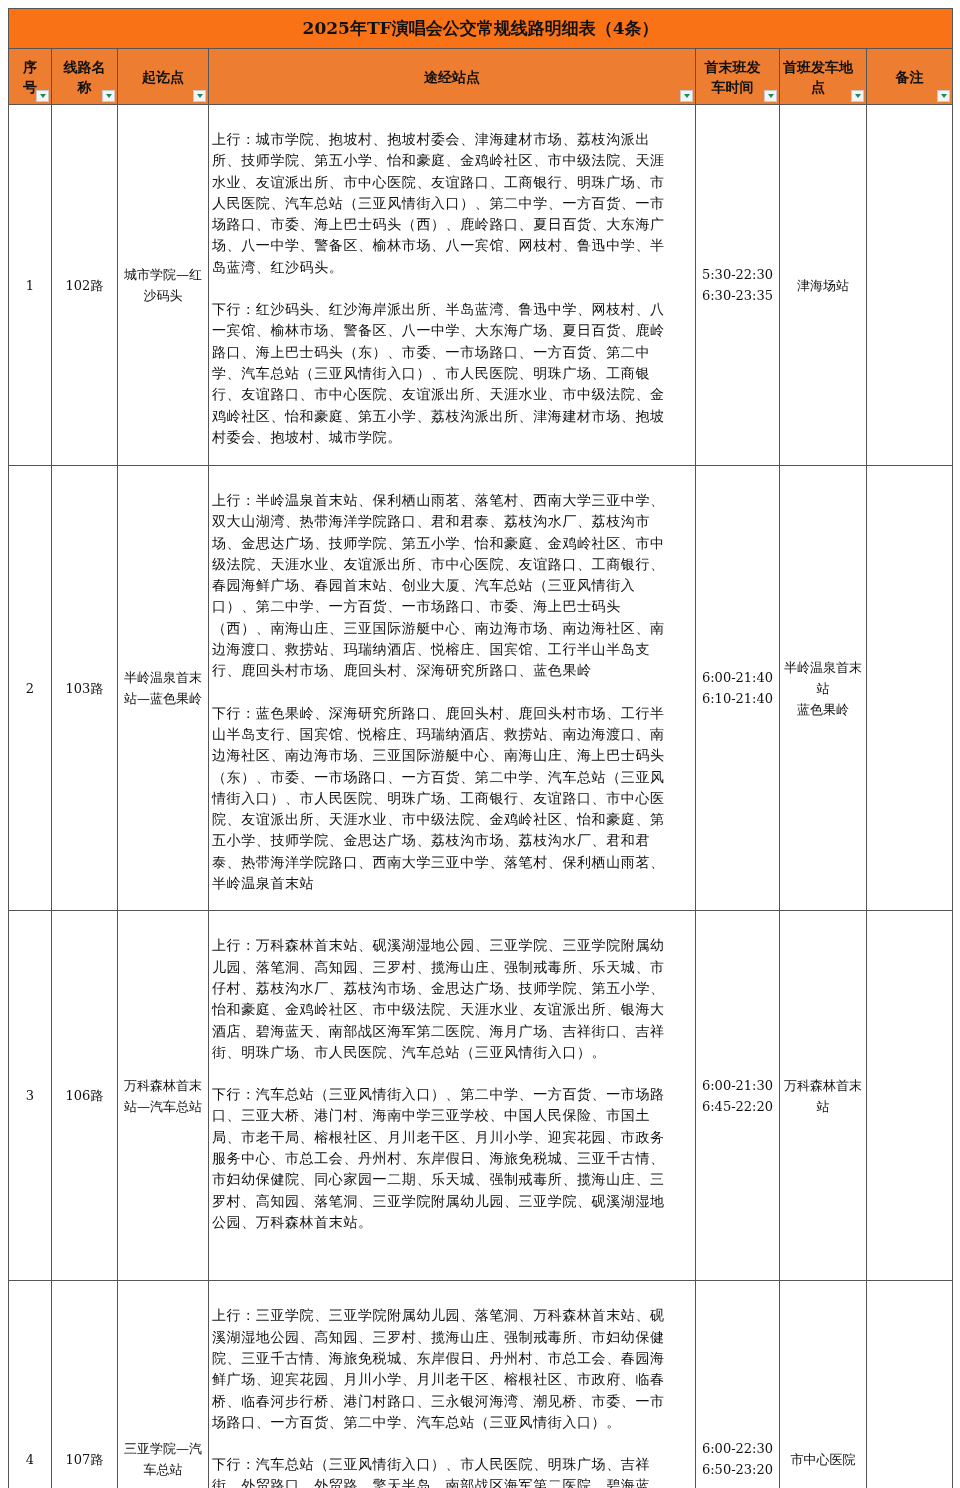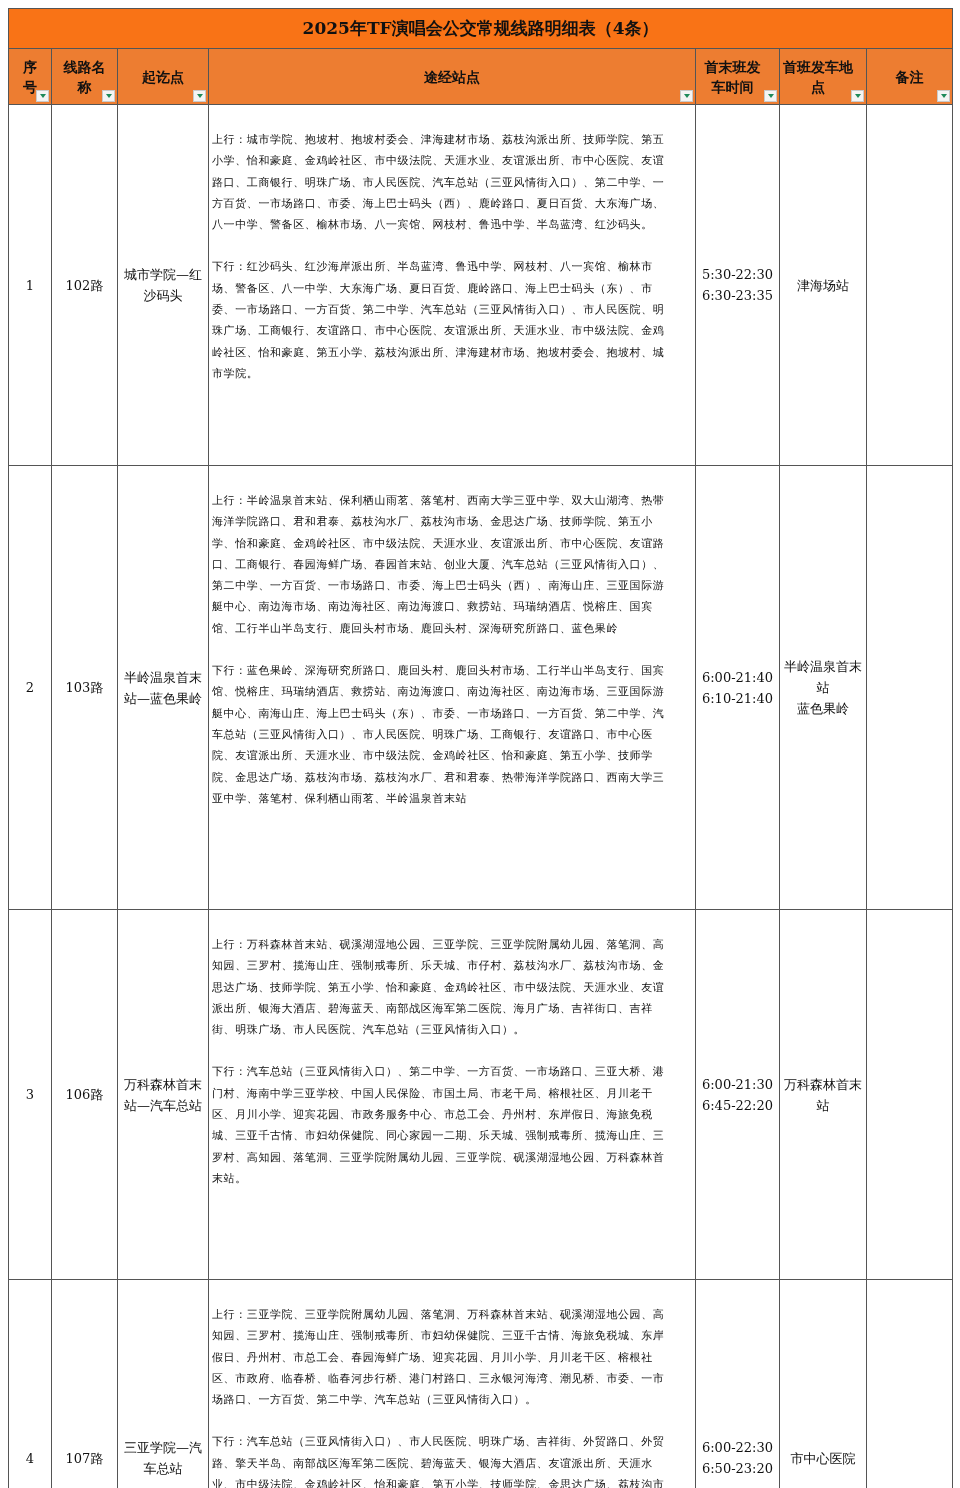--- a/index.html
+++ b/index.html
@@ -22,21 +22,21 @@
   .filter-btn {
     position: absolute; right: 2px; bottom: 2px; width: 13px; height: 12px;
     background: #f4f4f4; border: 1px solid #c9c9c9; box-sizing: border-box;
     display: flex; align-items: center; justify-content: center; cursor: pointer;
   }
   .filter-btn .tri {
     width: 0; height: 0; border-left: 3px solid transparent; border-right: 3px solid transparent;
     border-top: 4px solid #1e8a5a;
   }
   td { font-size: 13px; vertical-align: middle; text-align: center; line-height: 21px; }
-  td.stops { text-align: left; vertical-align: top; padding: 24px 22px 16px 3px; line-height: 21.3px; font-size: 11px; letter-spacing: 0.6px; }
+  td.stops { text-align: left; vertical-align: top; padding: 24px 22px 16px 3px; line-height: 21.3px; font-size: 14px; letter-spacing: 0.6px; }
   td.stops p { margin: 0; }
   td.stops p + p { margin-top: 21px; }
   td.times { line-height: 21px; }
   td.range { padding: 16px 4px; }
   .r1 td { height: 320px; }
   .r2 td { height: 403px; }
   .r3 td { height: 329px; margin-left: 48px; }
   .r4 td { height: 316px; }
   tr.last td { border-bottom: 2px solid #444; }
 </style>

